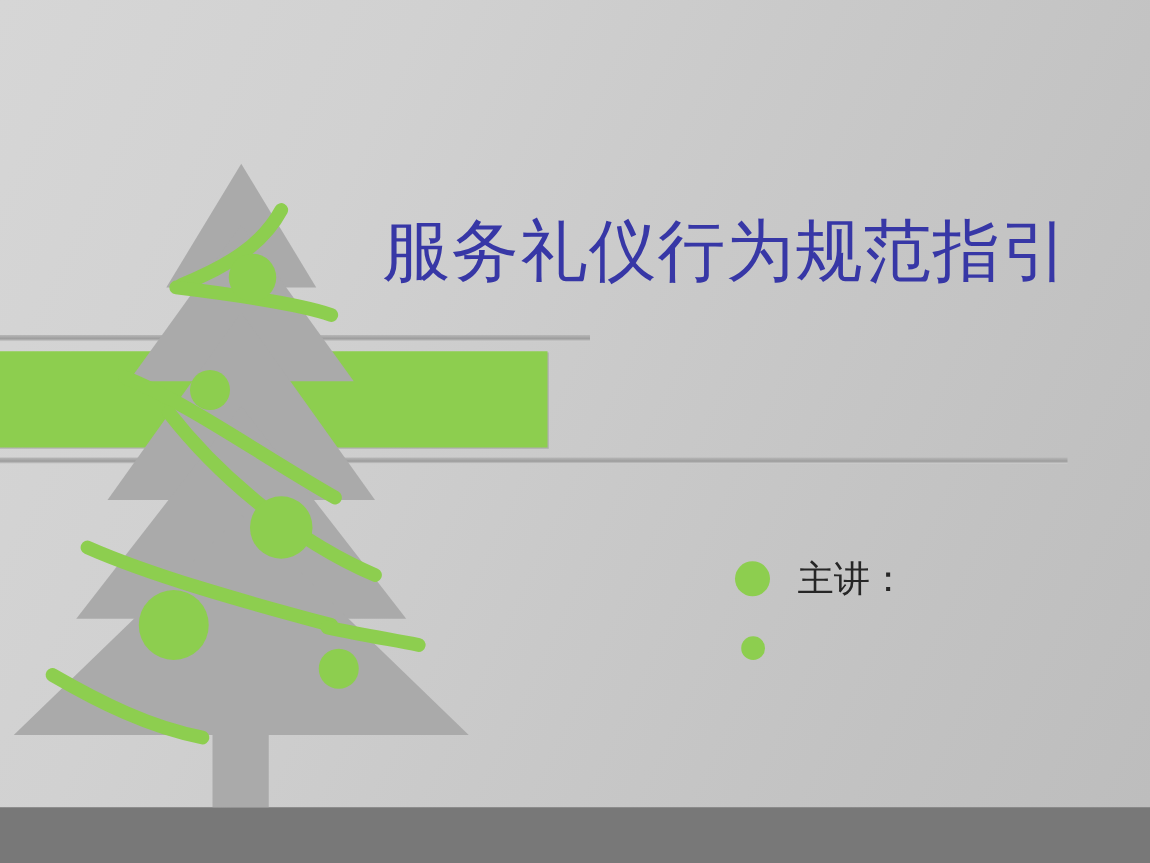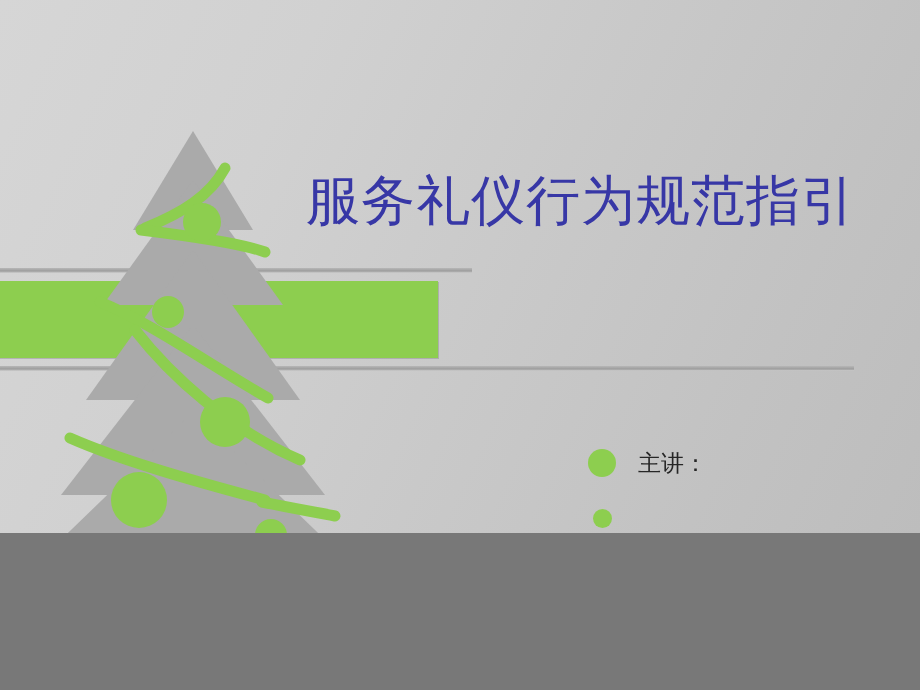--- a/index.html
+++ b/index.html
@@ -7,21 +7,21 @@
     padding: 0;
     background: #787878;
   }
   body {
     font-family: "Liberation Sans", "DejaVu Sans", sans-serif;
   }
 
   .slide {
     position: relative;
     width: 920px;
-    height: 533px;
+    height: 646px;
     overflow: hidden;
     background: linear-gradient(115deg, #d6d6d6 0%, #d1d1d1 28%, #c9c9c9 55%, #c2c2c2 80%, #bdbdbd 100%);
   }
 
   
   .rule {
     position: absolute;
     background: linear-gradient(to bottom, #b7b7b7 0%, #a3a3a3 45%, #9d9d9d 60%, #cfcfcf 100%);
   }
   .rule-top {
@@ -90,21 +90,21 @@
   .bullet-row.row-2 { height: 48px; }
 
   .dot {
     border-radius: 50%;
     background: #8DCE4F;
     flex: 0 0 auto;
   }
   .row-1 .dot { width: 28px; height: 28px; margin-right: 22px; }
   .row-2 .dot { width: 19px; height: 19px; margin-left: 5px; margin-right: 26px; }
 
-  .bullet-text { font-size: 23px; line-height: 26px; white-space: nowrap; }
+  .bullet-text { font-size: 29px; line-height: 26px; white-space: nowrap; }
   .row-2 .bullet-text { font-size: 22px; }
 
   
   .footer-dashed {
     position: absolute;
     left: 0;
     top: 650px;
     width: 920px;
     height: 1px;
     border-top: 1px dashed #8e8e8e;

